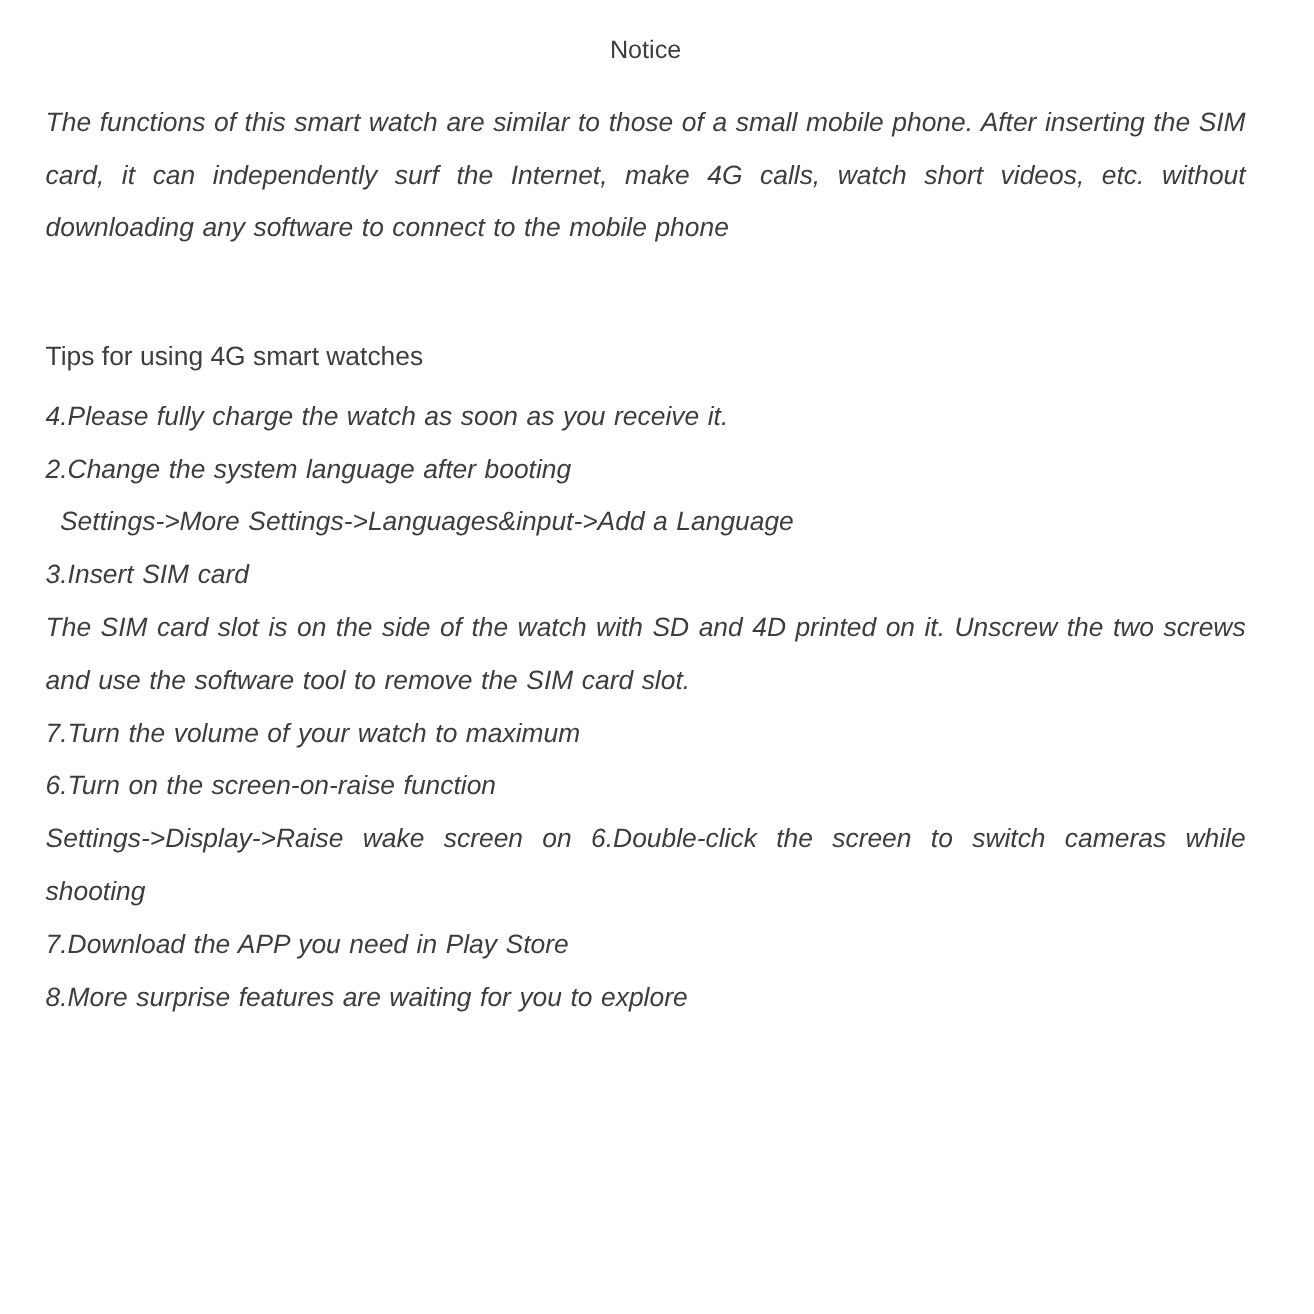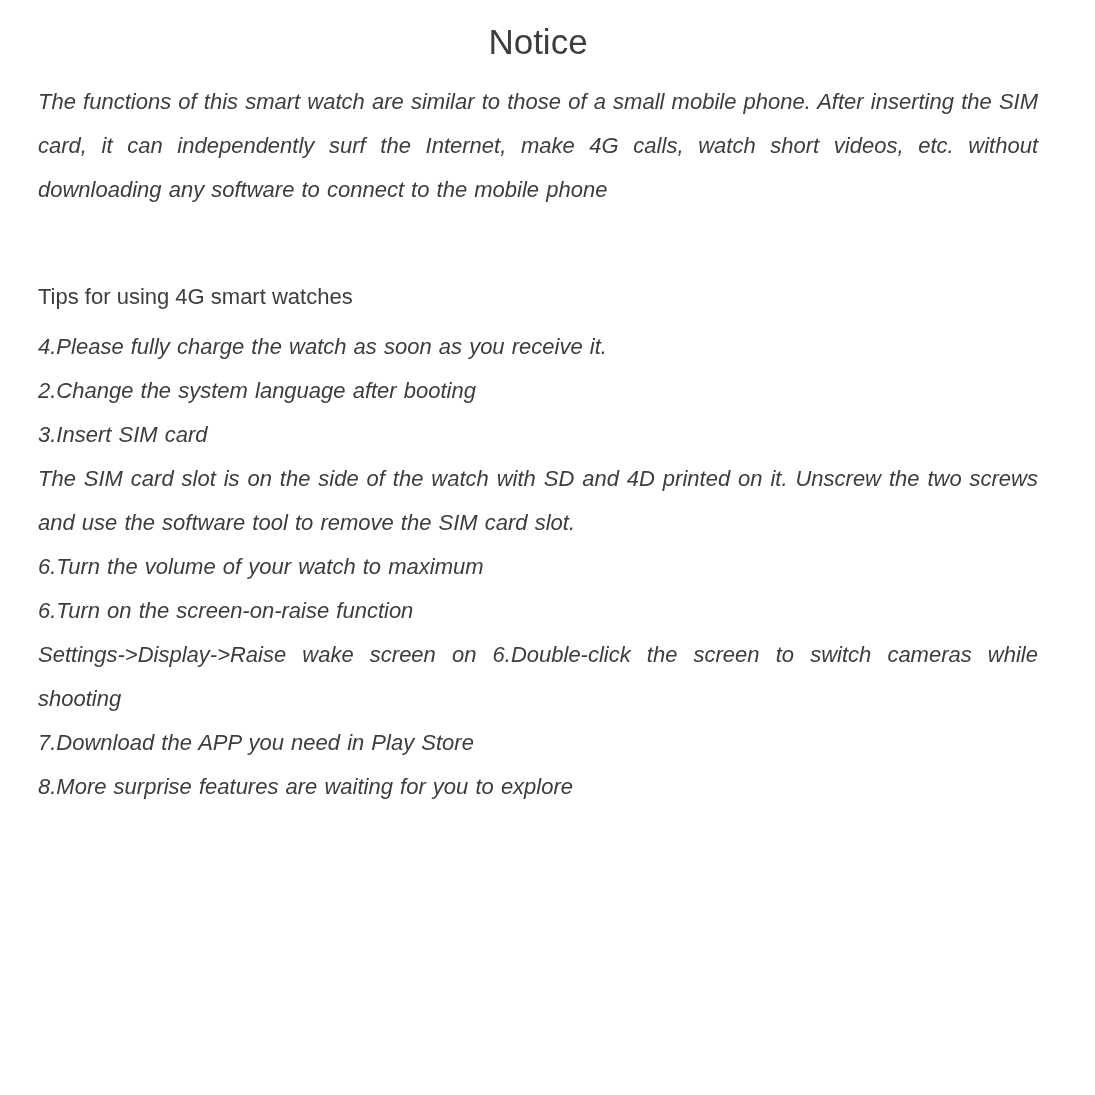--- a/index.html
+++ b/index.html
@@ -11,21 +11,21 @@
     height: 1095px;
     background: #ffffff;
     color: #3d3d3d;
     font-family: "Liberation Sans", "DejaVu Sans", sans-serif;
     overflow: hidden;
   }
   .page {
     padding: 24px 57px 0 38px;
   }
   .title {
-    font-size: 35px;
+    font-size: 21px;
     font-weight: 400;
     text-align: center;
     line-height: 36px;
     margin: 0 0 20px 0;
   }
   .para {
     font-size: 22px;
     font-weight: 400;
     line-height: 44px;
     margin: 0;
@@ -54,26 +54,27 @@
   <h1 class="title">Notice</h1>
 
   <p class="para justify">The functions of this smart watch are similar to those of a small mobile phone. After inserting the SIM card, it can independently surf the Internet, make 4G calls, watch short videos, etc. without downloading any software to connect to the mobile phone</p>
 
   <h2 class="subtitle">Tips for using 4G smart watches</h2>
 
   <p class="para">4.Please fully charge the watch as soon as you receive it.</p>
 
   <p class="para">2.Change the system language after booting</p>
 
+  <p class="para indent">Settings-&gt;More Settings-&gt;Languages&amp;input-&gt;Add a Language</p>
 
   <p class="para">3.Insert SIM card</p>
 
   <p class="para justify">The SIM card slot is on the side of the watch with SD and 4D printed on it. Unscrew the two screws and use the software tool to remove the SIM card slot.</p>
 
-  <p class="para">6.Turn the volume of your watch to maximum</p>
+  <p class="para">7.Turn the volume of your watch to maximum</p>
 
   <p class="para">6.Turn on the screen-on-raise function</p>
 
   <p class="para justify">Settings-&gt;Display-&gt;Raise wake screen on 6.Double-click the screen to switch cameras while shooting</p>
 
   <p class="para">7.Download the APP you need in Play Store</p>
 
   <p class="para">8.More surprise features are waiting for you to explore</p>
 
 </div>

